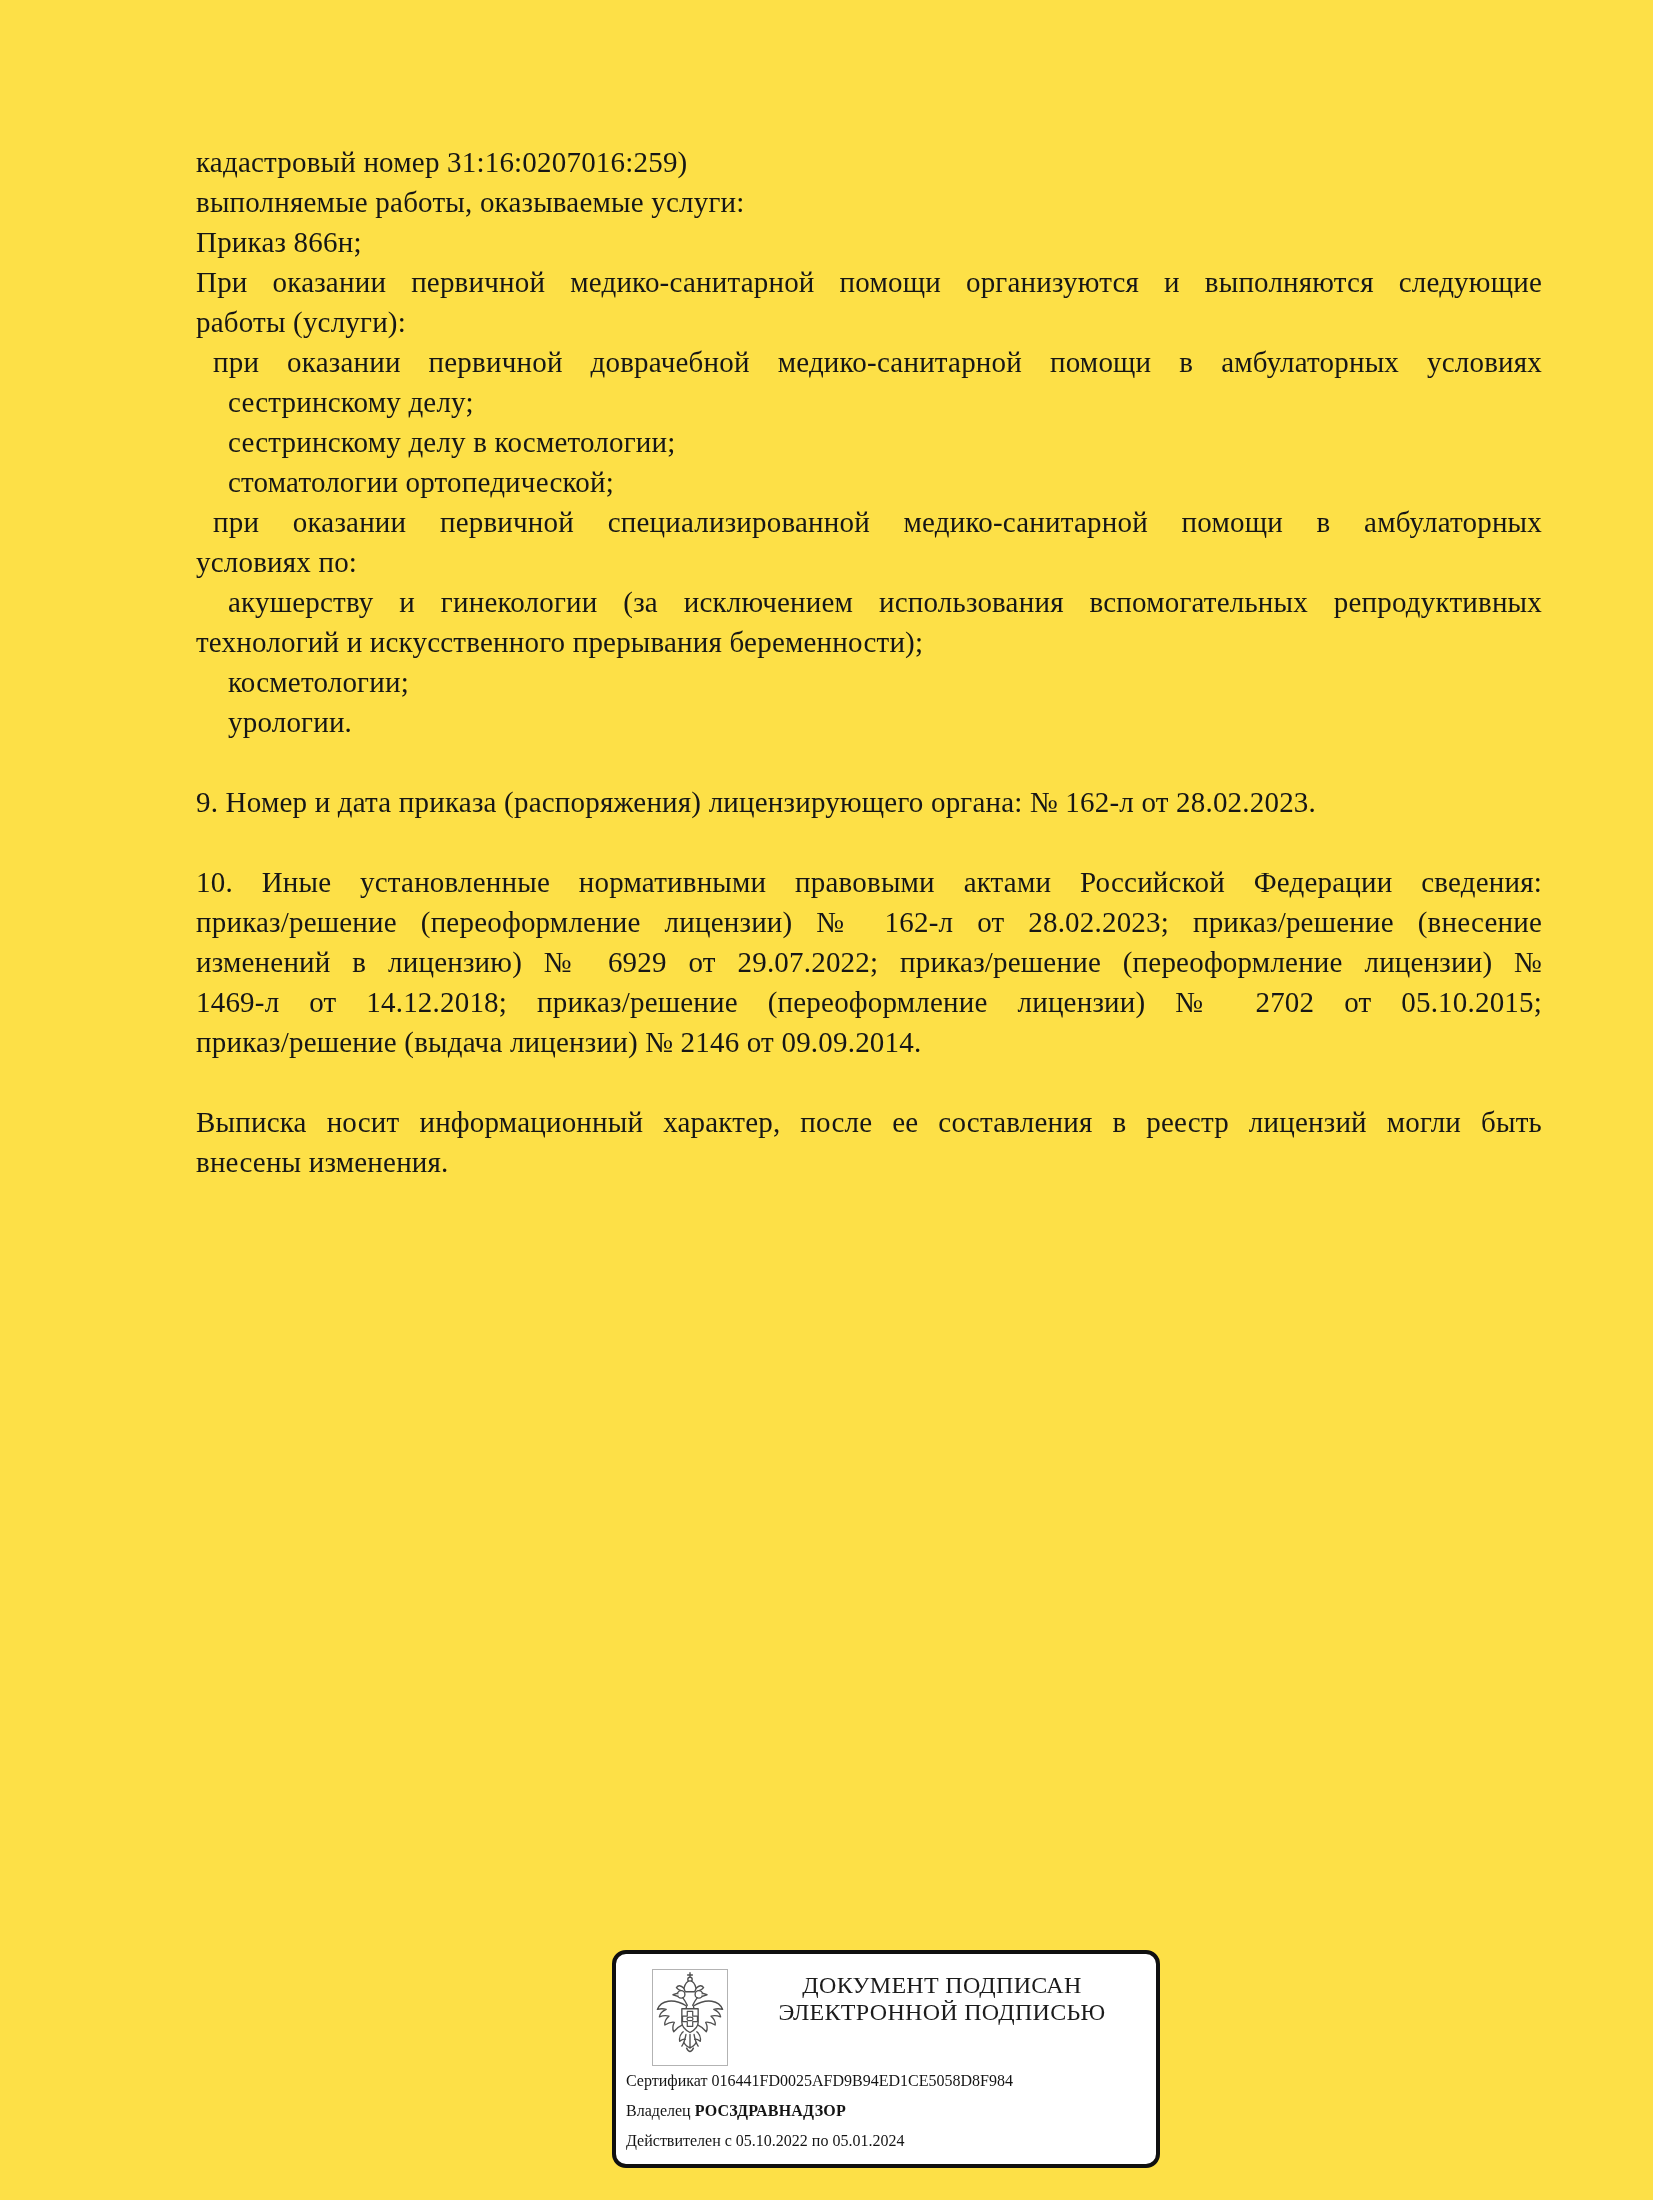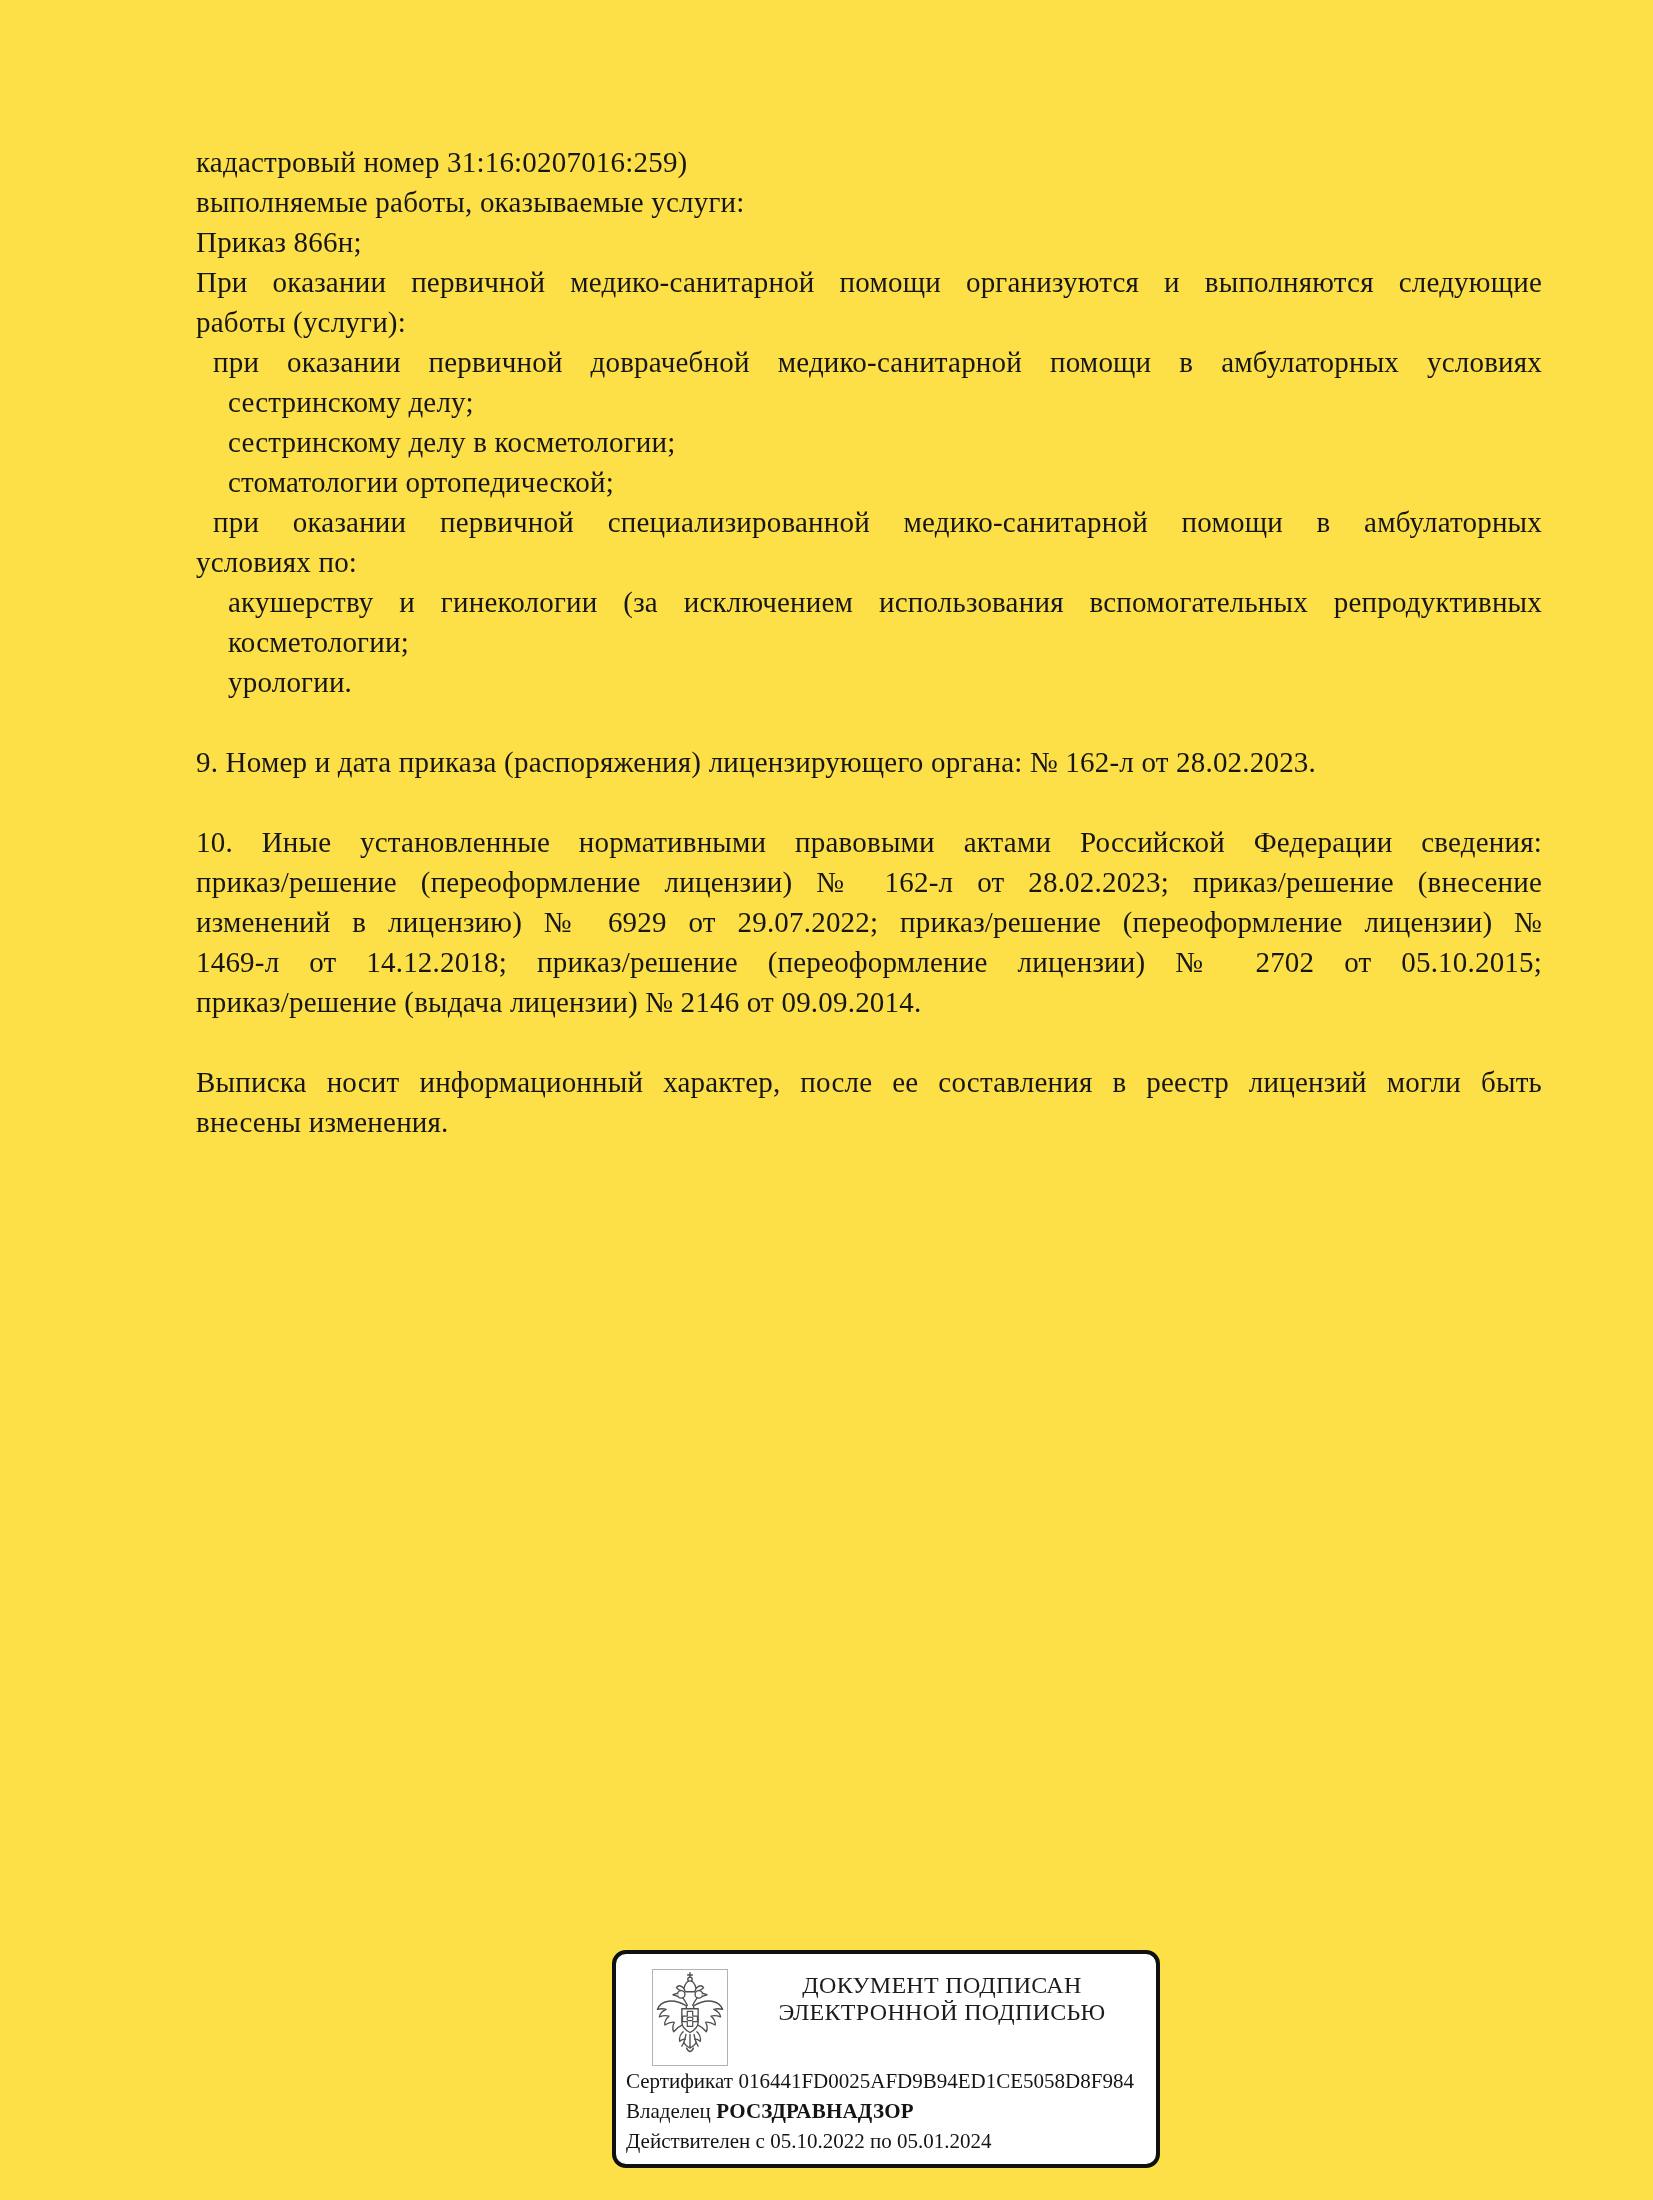--- a/index.html
+++ b/index.html
@@ -49,21 +49,21 @@
     left:118px;right:6px;top:18px;
     text-align:center;
     font-size:24px;
     line-height:27px;
     color:#1b1b1b;
     letter-spacing:0.3px;
   }
   .stamp-lines{
     position:absolute;
     left:10px;top:112px;right:8px;
-    font-size:21px;
+    font-size:16px;
     line-height:30px;
     color:#141414;
     white-space:nowrap;
   }
   .lbl{margin-right:0.26em;}
   .bold{font-weight:bold;letter-spacing:0.2px;}
 </style>
 </head>
 <body>
 
@@ -75,20 +75,21 @@
     <div class="line">Приказ 866н;</div>
     <div class="line j">При оказании первичной медико-санитарной помощи организуются и выполняются следующие</div>
     <div class="line">работы (услуги):</div>
     <div class="line i1 j">при оказании первичной доврачебной медико-санитарной помощи в амбулаторных условиях</div>
     <div class="line i2">сестринскому делу;</div>
     <div class="line i2">сестринскому делу в косметологии;</div>
     <div class="line i2">стоматологии ортопедической;</div>
     <div class="line i1 j">при оказании первичной специализированной медико-санитарной помощи в амбулаторных</div>
     <div class="line">условиях по:</div>
     <div class="line i2 j">акушерству и гинекологии (за исключением использования вспомогательных репродуктивных</div>
+    <div class="line">технологий и искусственного прерывания беременности);</div>
     <div class="line i2">косметологии;</div>
     <div class="line i2">урологии.</div>
     <div class="line gap">9. Номер и дата приказа (распоряжения) лицензирующего органа: № 162-л от 28.02.2023.</div>
     <div class="line gap j">10. Иные установленные нормативными правовыми актами Российской Федерации сведения:</div>
     <div class="line j">приказ/решение (переоформление лицензии) № 162-л от 28.02.2023; приказ/решение (внесение</div>
     <div class="line j">изменений в лицензию) № 6929 от 29.07.2022; приказ/решение (переоформление лицензии) №</div>
     <div class="line j">1469-л от 14.12.2018; приказ/решение (переоформление лицензии) № 2702 от 05.10.2015;</div>
     <div class="line">приказ/решение (выдача лицензии) № 2146 от 09.09.2014.</div>
     <div class="line gap j">Выписка носит информационный характер, после ее составления в реестр лицензий могли быть</div>
     <div class="line">внесены изменения.</div>

